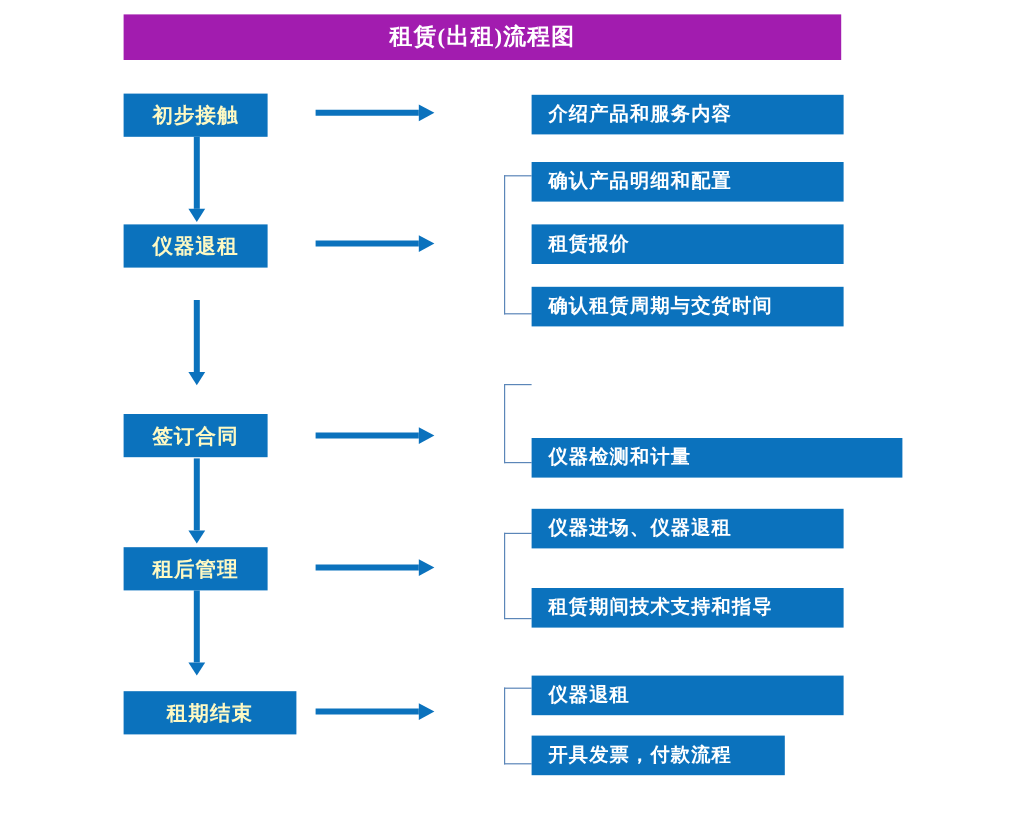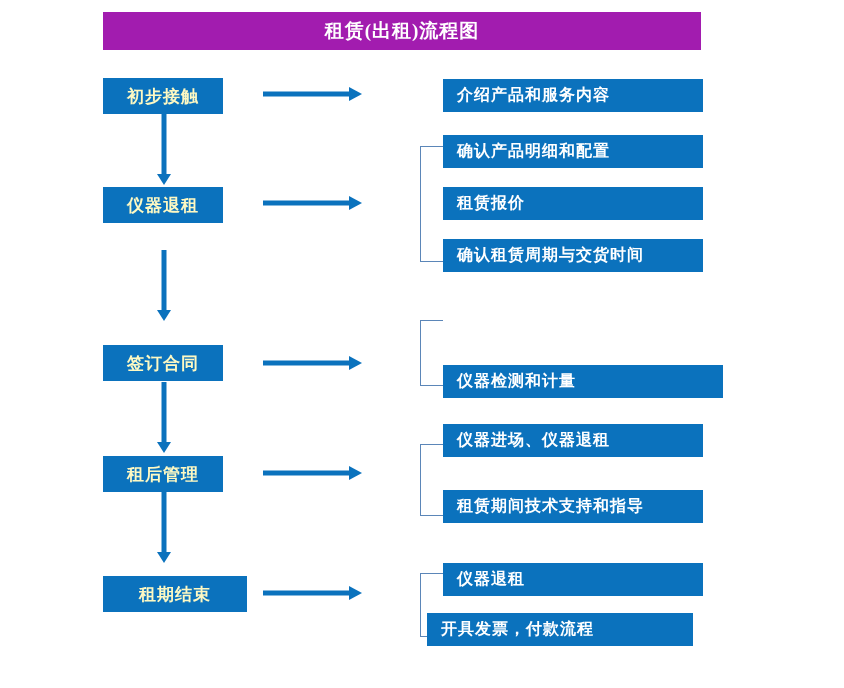--- a/index.html
+++ b/index.html
@@ -130,21 +130,21 @@
 
   <div class="arrow-down" style="left:155px; top:382px; height:72px;">
     <svg width="18" height="72" viewBox="0 0 18 72">
       <path d="M9 0 L9 60" stroke="#0b72bd" stroke-width="5" fill="none"></path>
       <path d="M2 60 L16 60 L9 71 Z" fill="#0b72bd"></path>
     </svg>
   </div>
 
   <div class="bracket" style="left:420px; top:320px; width:23px; height:66px;"></div>
 
-  <div class="detail-box" style="left:443px; top:365px; width:280px; height:33px;">仪器检测和计量</div>
+  <div class="detail-box" style="left:443px; top:365px; width:309px; height:33px;">仪器检测和计量</div>
 
   <div class="stage-box" style="left:103px; top:456px; width:120px; height:36px;text-align:center;">租后管理</div>
 
   <div class="arrow-right" style="left:263px; top:464px; width:100px;">
     <svg width="100" height="18" viewBox="0 0 100 18">
       <path d="M0 9 L86 9" stroke="#0b72bd" stroke-width="5" fill="none"></path>
       <path d="M86 2 L99 9 L86 16 Z" fill="#0b72bd"></path>
     </svg>
   </div>
 
@@ -165,15 +165,15 @@
   <div class="arrow-right" style="left:263px; top:584px; width:100px;">
     <svg width="100" height="18" viewBox="0 0 100 18">
       <path d="M0 9 L86 9" stroke="#0b72bd" stroke-width="5" fill="none"></path>
       <path d="M86 2 L99 9 L86 16 Z" fill="#0b72bd"></path>
     </svg>
   </div>
 
   <div class="bracket" style="left:420px; top:573px; width:23px; height:64px;"></div>
 
   <div class="detail-box" style="left:443px; top:563px; width:260px; height:33px;">仪器退租</div>
-  <div class="detail-box" style="left:427px; top:613px; width:266px; height:33px;">开具发票，付款流程</div>
+  <div class="detail-box" style="left:443px; top:613px; width:211px; height:33px;">开具发票，付款流程</div>
 
 </div>
 
 </body></html>

